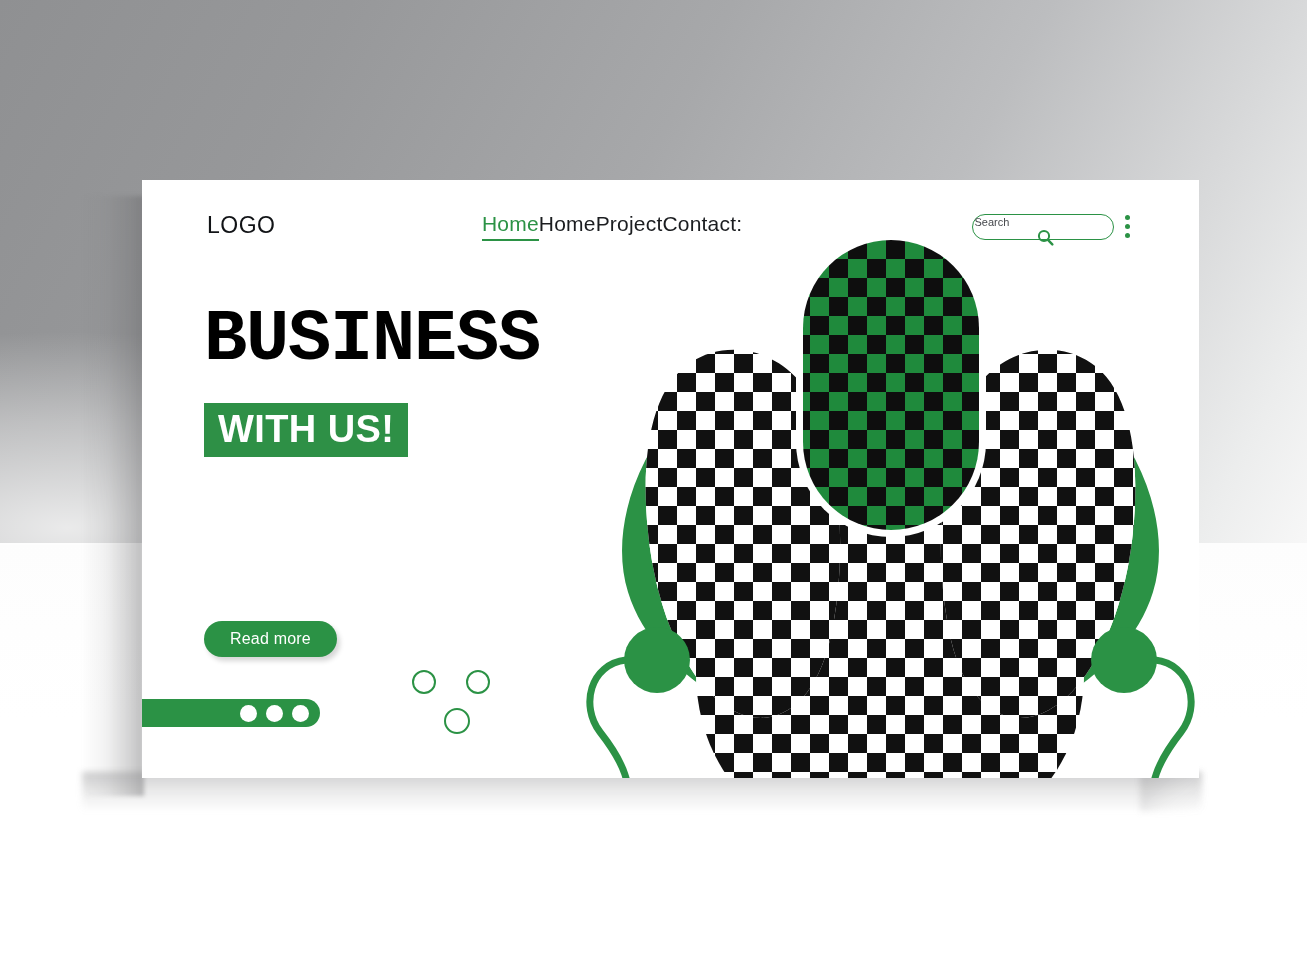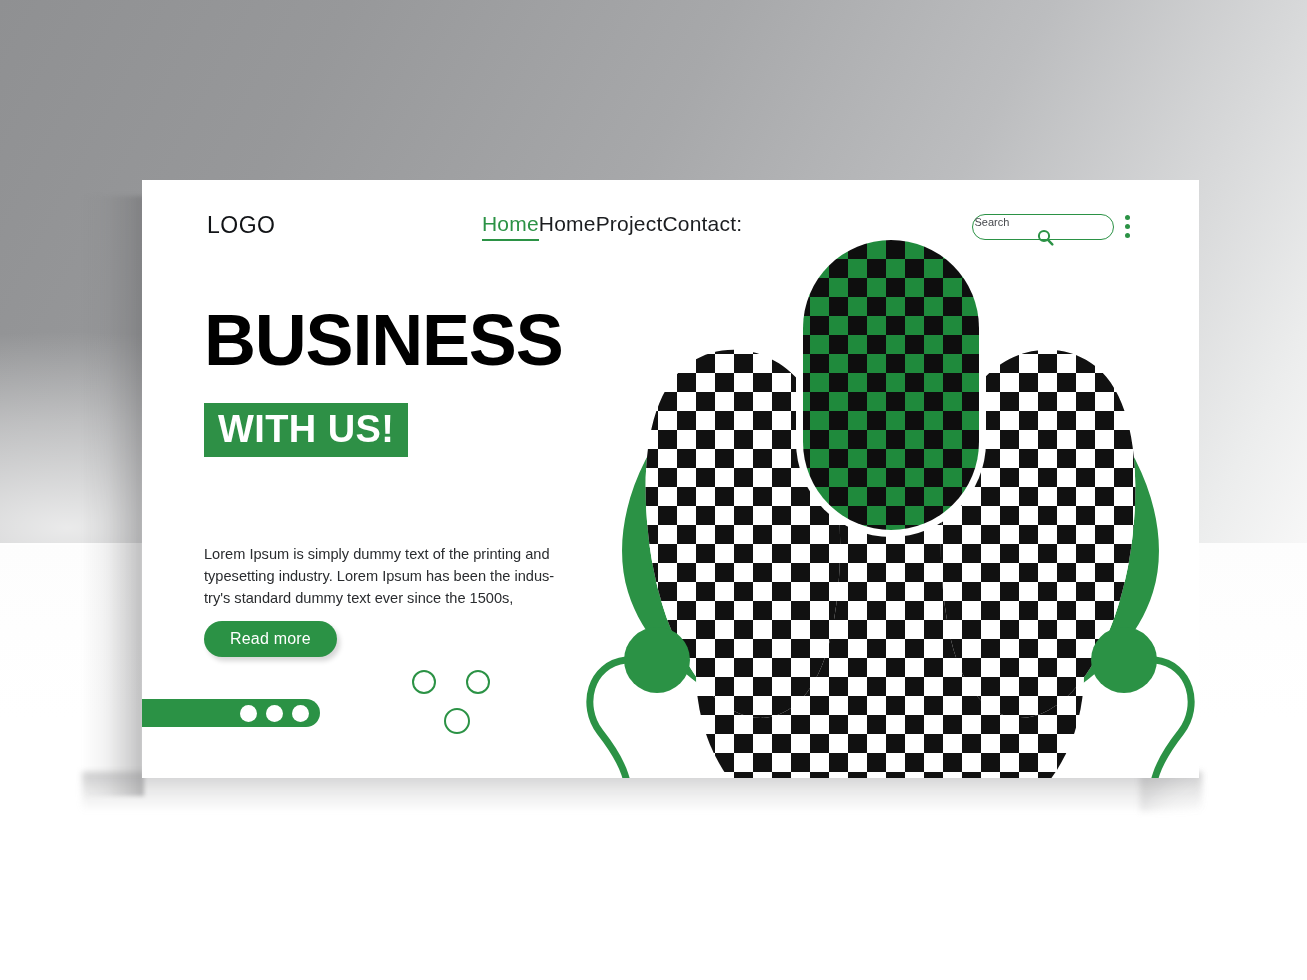--- a/index.html
+++ b/index.html
@@ -172,20 +172,21 @@
     color: #101215;
     margin: 0;
   }
   .headline-line2 {
     font-size: 72px;
     font-weight: 700;
     letter-spacing: -1.2px;
     line-height: 0.96;
     color: #000000;
     margin: 4px 0 0 0;
+    font-family: Liberation Mono, monospace;
   }
   .headline-badge {
     display: inline-block;
     margin-top: 28px;
     background: #2e9046;
     color: #ffffff;
     font-size: 38px;
     font-weight: 600;
     letter-spacing: 0.4px;
     line-height: 1;
@@ -301,21 +302,20 @@
           <span class="kebab-dot"></span>
         </div>
       </div>
     </div>
 
     <div class="hero-copy">
       <h1 class="headline-line2">BUSINESS</h1>
       <div class="headline-badge">WITH US!</div>
     </div>
 
-    <p class="hero-paragraph">Lorem Ipsum is simply dummy text of the printing and typesetting industry. Lorem Ipsum has been the indus-try's standard dummy text ever since the 1500s,</p>
 
     <button class="read-more-btn">Read more</button>
 
     <div class="carousel-pill">
       <span class="carousel-dot"></span>
       <span class="carousel-dot"></span>
       <span class="carousel-dot"></span>
     </div>
 
     <div class="deco-rings">

